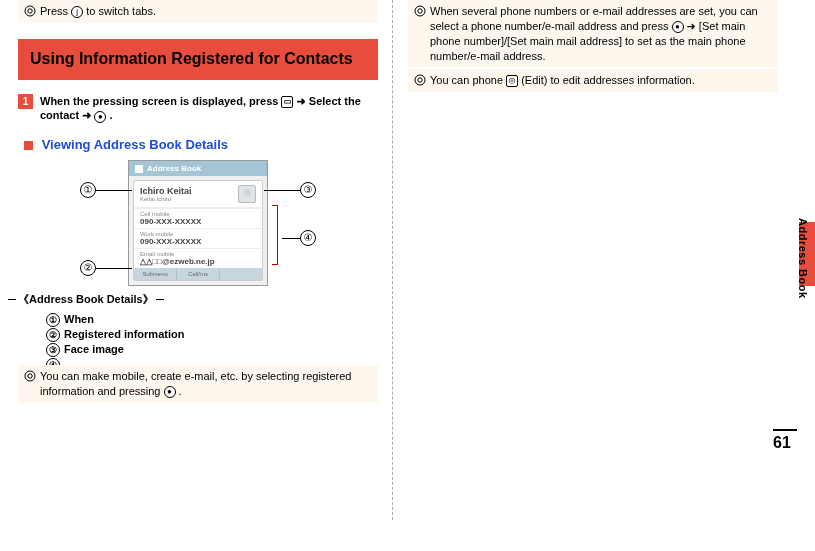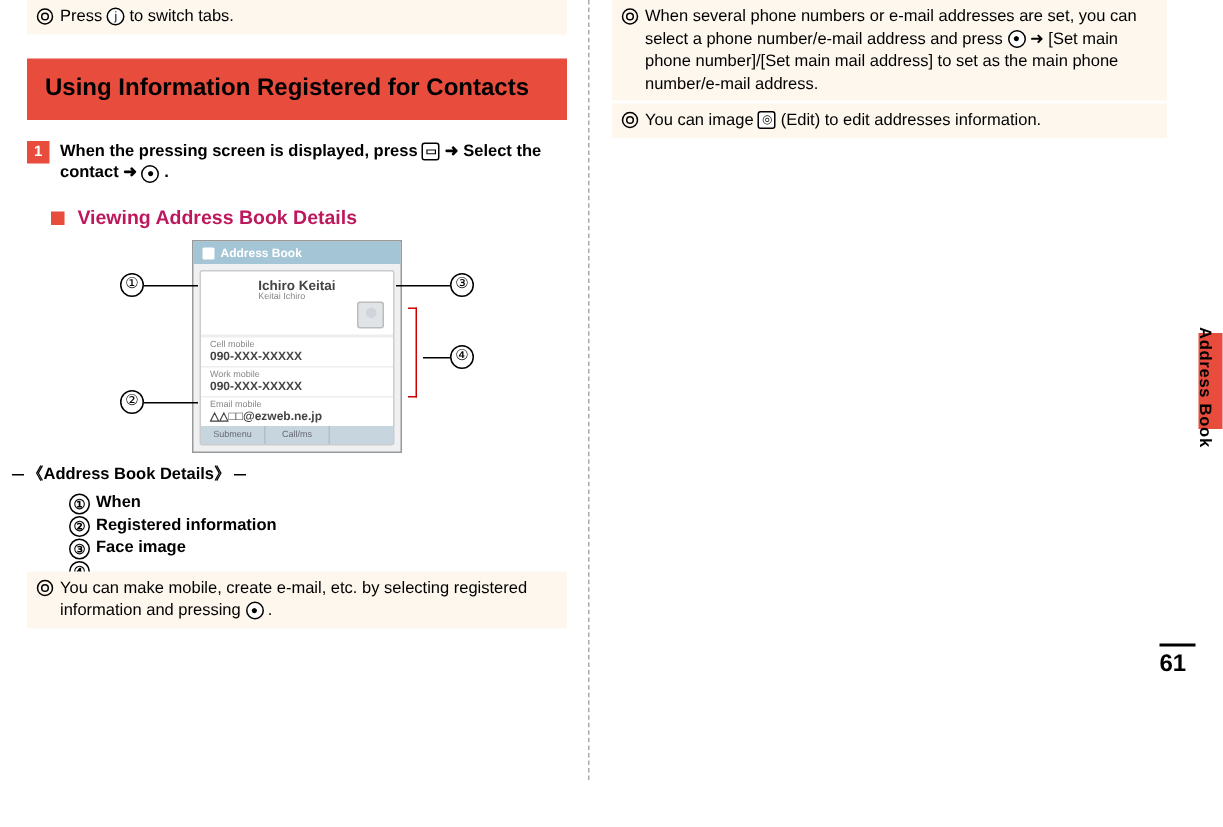--- a/index.html
+++ b/index.html
@@ -5,21 +5,21 @@
     * { margin: 0; padding: 0; box-sizing: border-box; }
     body {
       width: 815px;
       height: 551px;
       font-family: Arial, Helvetica, sans-serif;
       font-size: 11px;
       color: #000;
       position: relative;
       background: #fff;
     }
-    .page { width: 815px; height: 462px; position: relative; text-decoration: underline; }
+    .page { width: 815px; height: 462px; position: relative; }
     .col-left { position: absolute; left: 18px; top: 0; width: 360px; }
     .col-right { position: absolute; left: 408px; top: 0; width: 370px; }
     .divider { position: absolute; left: 392px; top: 0; width: 0; height: 520px; border-left: 1px dashed #aaa; }
     .note-line { position: relative; padding: 4px 6px 4px 22px; line-height: 1.35; margin-bottom: 2px; }
     .note-bg { background: #fdf7ed; }
     .note-mark { position: absolute; left: 6px; top: 5px; }
     .note-mark svg { width: 12px; height: 12px; }
     .key {
       display: inline-block;
       min-width: 12px;
@@ -43,31 +43,31 @@
       margin: 16px 0 14px;
       line-height: 1.3;
     }
     .step { position: relative; padding-left: 22px; margin: 8px 0; line-height: 1.35; }
     .step .num {
       position: absolute; left: 0; top: 0; width: 15px; height: 15px;
       background: #e74c3c; color: #fff; font-weight: bold; font-size: 10px;
       text-align: center; line-height: 15px;
     }
     .step .step-text { font-weight: bold; }
-    .sub-heading { color: #be185d; font-weight: bold; font-size: 13px; margin: 14px 16px 8px; }
+    .sub-heading { color: #1d4ed8; font-weight: bold; font-size: 13px; margin: 14px 6px 8px; }
     .sub-heading .sq { display: inline-block; width: 9px; height: 9px; background: #e74c3c; margin-right: 5px; vertical-align: middle; }
     .diagram { position: relative; width: 240px; margin: 4px auto 6px; }
     .phone {
       position: relative; margin: 0 auto; width: 140px; border: 1px solid #999;
       background: #eef0f1; font-size: 7px; color: #555;
     }
     .ph-title { background: #a3c5d6; color: #fff; font-weight: bold; font-size: 8px; padding: 3px 6px; display: flex; align-items: center; }
     .ph-title .ph-icon { display:inline-block; width:8px; height:8px; background:#fff; margin-right:4px; border-radius:1px; }
     .ph-card { background: #fff; margin: 4px; border: 1px solid #ccc; border-radius: 2px; }
-    .ph-card-head { padding: 4px 6px; border-bottom: 1px solid #eee; display:flex; align-items:center;flex-direction:column; }
+    .ph-card-head { padding: 4px 6px; border-bottom: 1px solid #eee; display:flex; align-items:center; }
     .ph-face { width: 18px; height: 18px; background:#e0e4e7; border:1px solid #bbb; border-radius:2px; margin-left:auto; position:relative; }
     .ph-face::before { content:""; position:absolute; top:3px; left:5px; width:7px; height:7px; border-radius:50%; background:#cfd5da; }
     .ph-field { border-top: 1px solid #eee; padding: 2px 6px; }
     .ph-label { color:#888; font-size:6px; }
     .ph-value { font-weight:bold; color:#444; font-size:8px; }
     .ph-bottom { background:#c7d6de; display:flex; font-size:6px; color:#667; }
     .ph-bottom div { flex:1; text-align:center; padding:3px 0; border-right:1px solid #b0c0c8; }
     .ph-bottom div:last-child { border-right:none; }
     .callout {
       position: absolute; width: 16px; height: 16px; border: 1px solid #000;
@@ -211,21 +211,21 @@
       <span class="key round">●</span>
       <span> ➜ [Set main phone number]/[Set main mail address] to set as the main phone number/e-mail address.</span>
     </div>
     <div class="note-line note-bg">
       <span class="note-mark">
         <svg viewBox="0 0 12 12">
             <circle cx="6" cy="6" r="5" fill="none" stroke="#000" stroke-width="1"></circle>
             <circle cx="6" cy="6" r="2.2" fill="none" stroke="#000" stroke-width="1"></circle>
           </svg>
       </span>
-      <span>You can image </span>
+      <span>You can phone </span>
       <span class="key">◎</span>
       <span> (Edit) to edit addresses information.</span>
     </div>
   </div>
 
   <div class="edge-tab"></div>
   <div class="side-text">Address Book</div>
 
   <div class="page-num">
     <span class="page-num-bar"></span>

